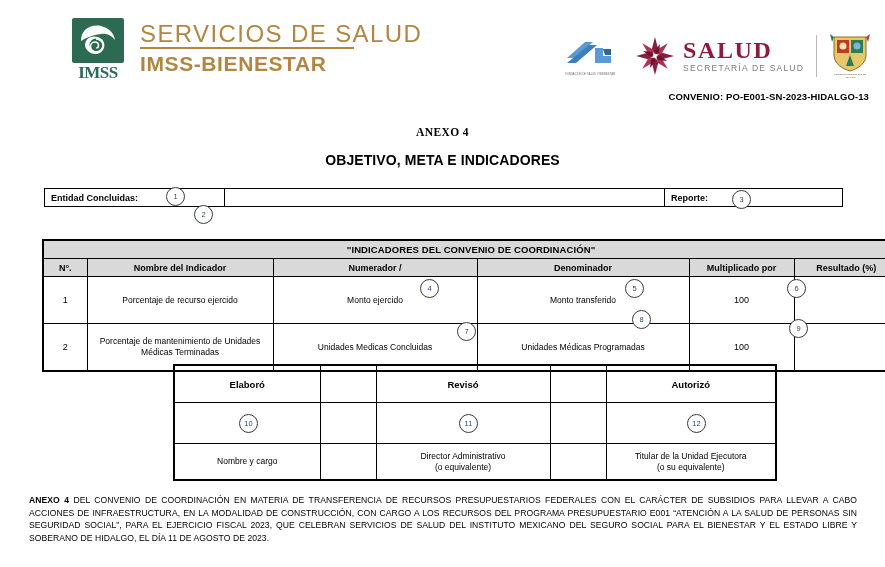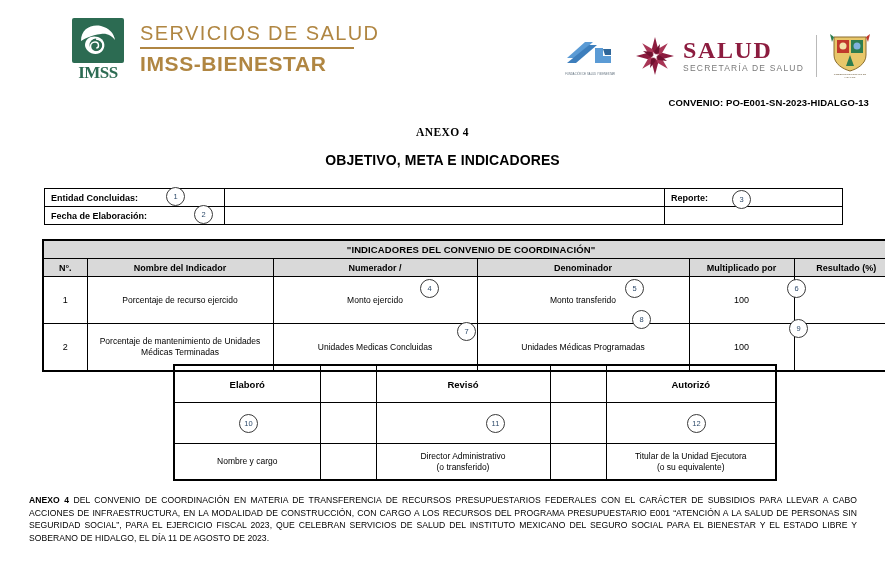--- a/index.html
+++ b/index.html
@@ -55,21 +55,21 @@
     color: #2c6b52;
     letter-spacing: -0.5px;
     text-align: center;
     line-height: 17px;
     margin-top: 1px;
   }
   .imss-text {
     margin-left: 16px;
   }
   .imss-text .l1 {
-    font-size: 20px;
+    font-size: 24px;
     color: #b08642;
     letter-spacing: 1.4px;
     line-height: 23px;
     font-weight: 400;
   }
   .imss-text .rule {
     height: 2px;
     background: #b08642;
     margin: 2px 0 3px 0;
     width: 214px;
@@ -145,21 +145,21 @@
     width: 42px;
     text-align: center;
     font-size: 2.4px;
     color: #6b5a3a;
     line-height: 3px;
   }
 
   .convenio {
     position: absolute;
     right: 16px;
-    top: 97px;
+    top: 91px;
     font-size: 9.5px;
     font-weight: bold;
     letter-spacing: 0.1px;
   }
 
   
   .anexo-title {
     text-align: center;
     font-family: "Liberation Serif", serif;
     font-weight: bold;
@@ -380,25 +380,20 @@
     <col style="width:180px">
       <col style="width:440px">
       <col style="width:178px">
   </colgroup>
   <tbody>
     <tr>
       <td class="lbl">Entidad Concluidas:</td>
       <td class="blank"></td>
       <td class="lbl">Reporte:</td>
     </tr>
-    <tr>
-      <td class="lbl">Fecha de Elaboración:</td>
-      <td class="blank"></td>
-      <td></td>
-    </tr>
   </tbody>
 </table>
 
 <div class="circ" style="left:166px; top:187px;">1</div>
 <div class="circ" style="left:194px; top:205px;">2</div>
 <div class="circ" style="left:732px; top:190px;">3</div>
 
 <table class="ind-tbl">
   <colgroup>
     <col style="width:44px">
@@ -469,30 +464,30 @@
       <td class="sign gap"></td>
       <td class="sign"></td>
       <td class="sign gap"></td>
       <td class="sign"></td>
     </tr>
     <tr>
       <td class="name">Nombre y cargo</td>
       <td class="name gap"></td>
       <td class="name">
         <div>Director Administrativo</div>
-        <div>(o transferido)</div>
+        <div>(o equivalente)</div>
       </td>
       <td class="name gap"></td>
       <td class="name">
         <div>Titular de la Unidad Ejecutora</div>
         <div>(o su equivalente)</div>
       </td>
     </tr>
   </tbody>
 </table>
 
 <div class="circ" style="left:239px; top:414px;text-align:right;">10</div>
-<div class="circ" style="left:486px; top:414px;">11</div>
+<div class="circ" style="left:459px; top:414px;">11</div>
 <div class="circ" style="left:687px; top:414px;">12</div>
 
 <div class="footer">
   <b>ANEXO 4</b><span> DEL CONVENIO DE COORDINACIÓN EN MATERIA DE TRANSFERENCIA DE RECURSOS PRESUPUESTARIOS FEDERALES CON EL CARÁCTER DE SUBSIDIOS PARA LLEVAR A CABO ACCIONES DE INFRAESTRUCTURA, EN LA MODALIDAD DE CONSTRUCCIÓN, CON CARGO A LOS RECURSOS DEL PROGRAMA PRESUPUESTARIO E001 “ATENCIÓN A LA SALUD DE PERSONAS SIN SEGURIDAD SOCIAL”, PARA EL EJERCICIO FISCAL 2023, QUE CELEBRAN SERVICIOS DE SALUD DEL INSTITUTO MEXICANO DEL SEGURO SOCIAL PARA EL BIENESTAR Y EL ESTADO LIBRE Y SOBERANO DE HIDALGO, EL DÍA 11 DE AGOSTO DE 2023.</span>
 </div>
 
 </body></html>

